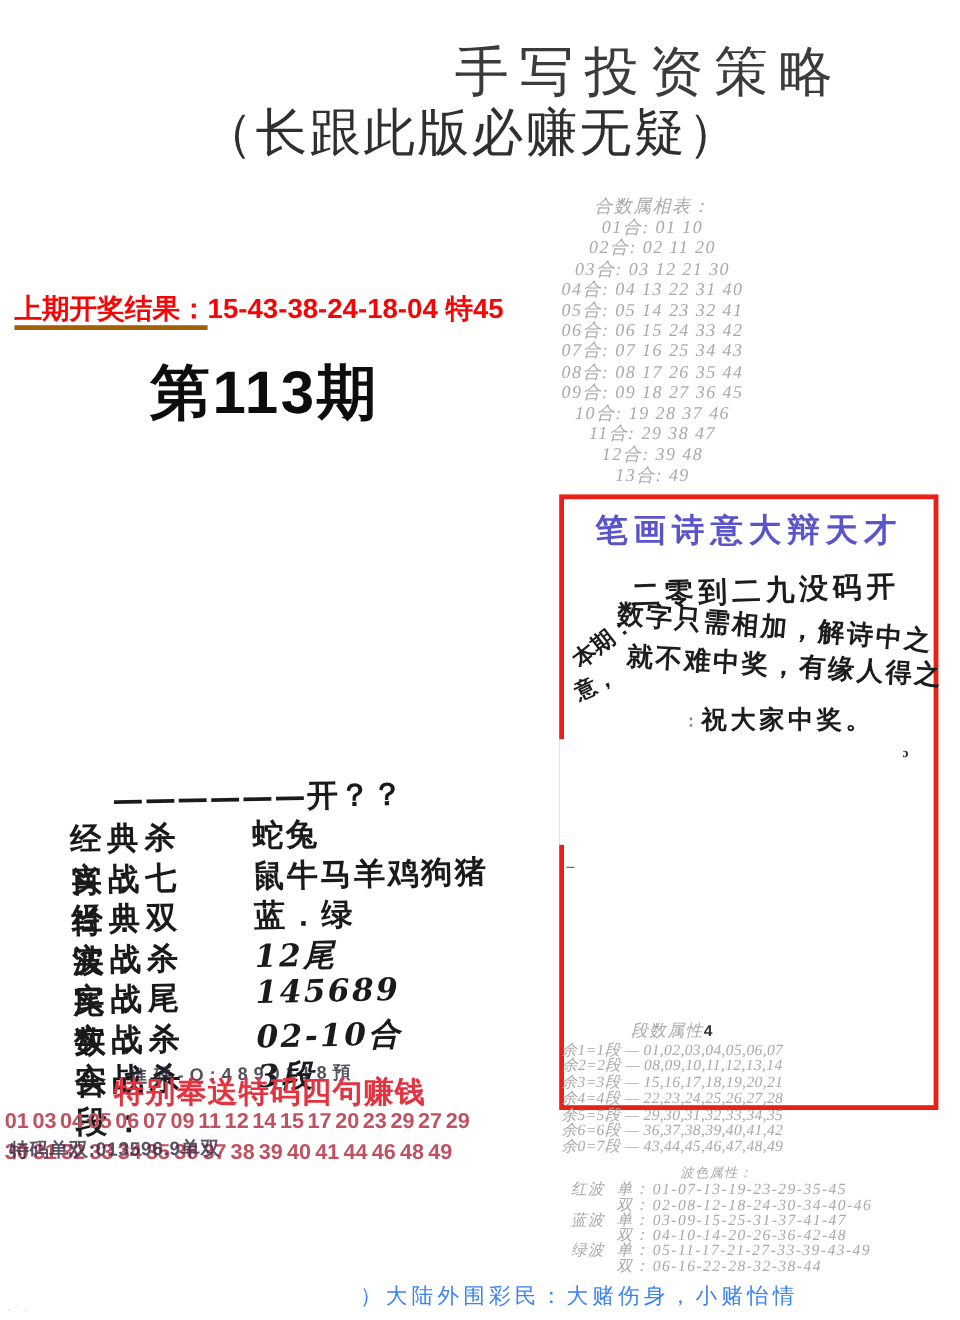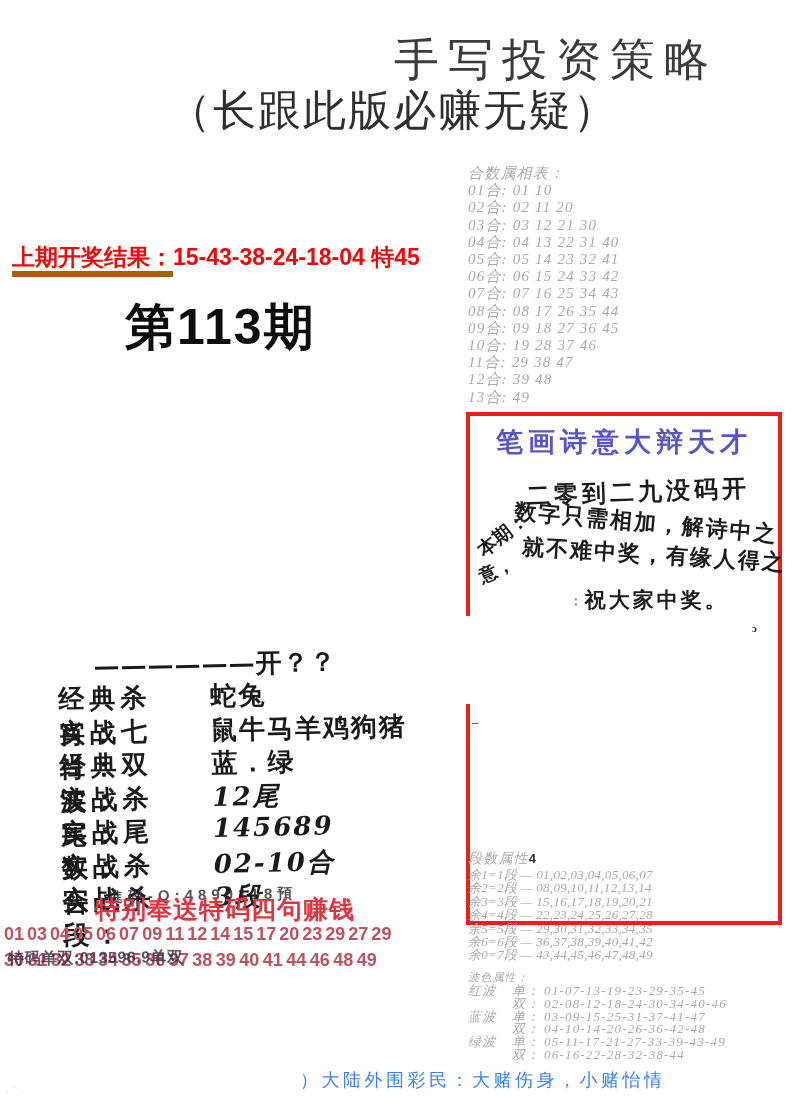--- a/index.html
+++ b/index.html
@@ -1,32 +1,32 @@
 <!DOCTYPE html>
 <html><head>
 <meta charset="utf-8">
 <style>
   * { margin:0; padding:0; box-sizing:border-box; }
   body { background:#ffffff; font-family:"Liberation Sans", sans-serif; }
   .sheet { position:relative; width:800px; height:1100px; background:#ffffff; overflow:hidden; }
   .abs { position:absolute; white-space:nowrap; }
 
   
-  .main-title { left:394px; top:30px; font-family:"Liberation Serif",serif; font-size:45px; font-weight:500; letter-spacing:9px; color:#3b3b3b; }
+  .main-title { left:379px; top:30px; font-family:"Liberation Serif",serif; font-size:45px; font-weight:500; letter-spacing:9px; color:#3b3b3b; }
   .subtitle { left:168px; top:82px; font-family:"Liberation Serif",serif; font-size:43px; font-weight:500; letter-spacing:2px; color:#2f2f2f; }
   .note { left:220px; top:137px; font-size:13px; color:#4a4a4a; letter-spacing:1px; }
 
   
-  .faint { font-family:"Liberation Serif",serif; font-style:italic; color:#a9a9a9; letter-spacing:1.2px; }
+  .faint { font-family:"Liberation Serif",serif; font-style:italic; color:#a9a9a9; letter-spacing:1.2px;text-align:center; }
   .hesu { left:468px; top:165px; line-height:17.2px; font-size:15px; }
   .hesu .hdr { font-size:15px; }
 
   
   .result { left:12px; top:242px; font-size:23px; font-weight:bold; color:#f40606; }
-  .result .lbl { border-bottom:6px solid #a16207; padding-bottom:1px; }
+  .result .lbl { border-bottom:4px solid #a16207; padding-bottom:1px; }
 
   .issue { left:125px; top:294px; font-size:50px; font-weight:bold; color:#0d0d0d; letter-spacing:2px; }
 
   
   .redbox { position:absolute; left:466px; top:412px; width:316px; height:513px; border:4px solid #e82018; background:transparent; }
   .redbox .gap { position:absolute; left:-4px; top:200px; width:4px; height:88px; background:#ffffff; }
   .boxtitle { position:absolute; left:0; top:8px; width:100%; text-align:center; font-family:"Liberation Serif",serif; font-size:27px; font-weight:600; color:#5a54cb; letter-spacing:5px; white-space:nowrap; }
   .poem { font-family:"Liberation Serif",serif; font-weight:600; color:#1c1c1c; position:absolute; white-space:nowrap; }
   .p1 { left:56px; top:60px; font-size:24px; letter-spacing:4px; transform:rotate(-2deg); }
   .p2 { left:44px; top:92px; font-size:22px; letter-spacing:2px; transform:rotate(5deg); }

